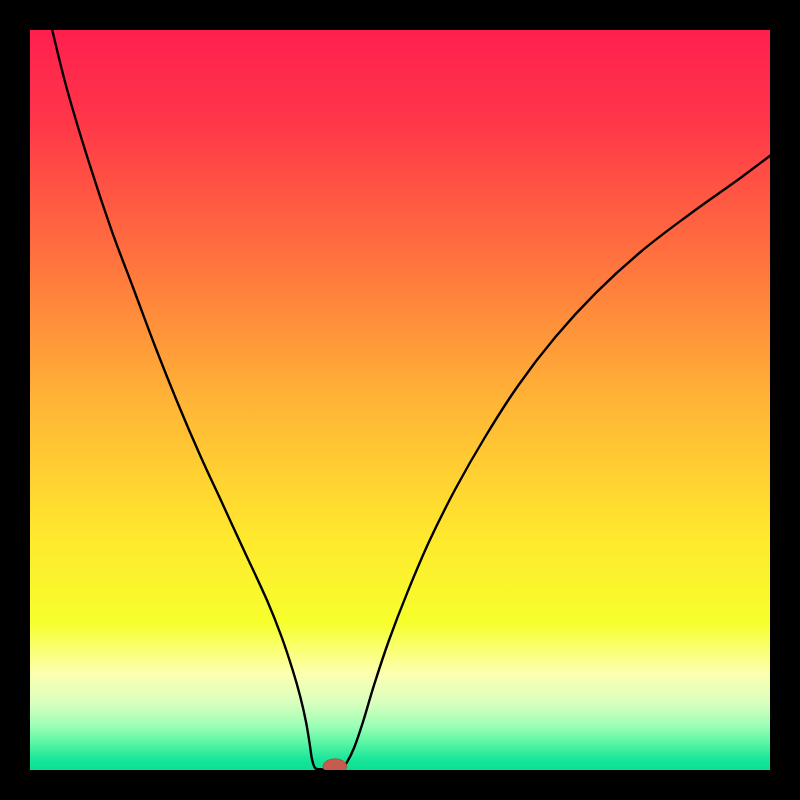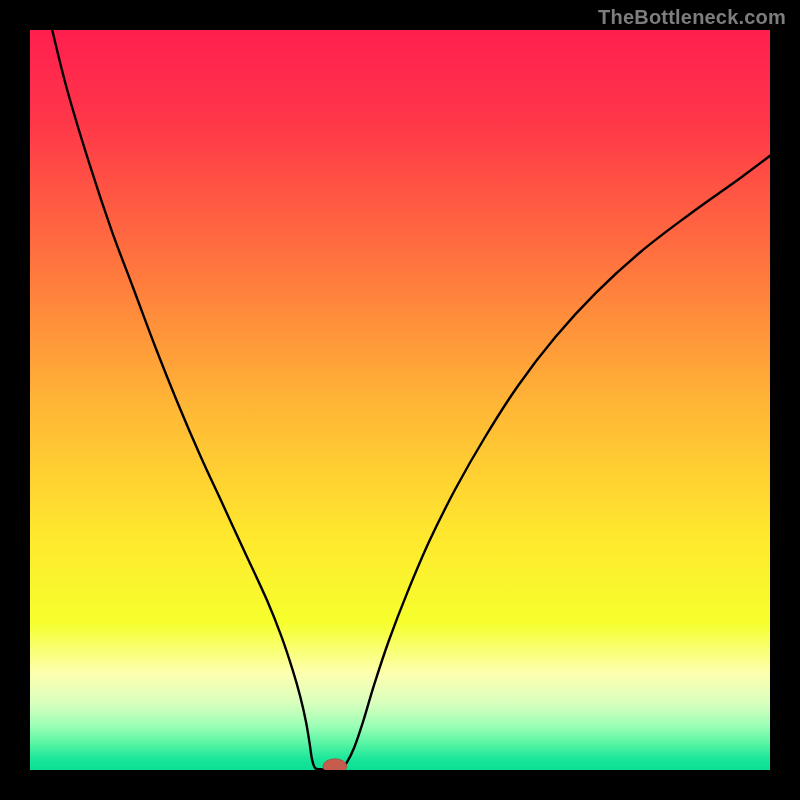--- a/index.html
+++ b/index.html
@@ -33,21 +33,20 @@
     font-size: 20px;
     font-weight: 600;
     letter-spacing: 0.2px;
     user-select: none;
   }
 </style>
 </head>
 <body>
 
 <div class="outer">
-  <div class="watermark">TheBottleneck.com</div>
   <div class="plot-frame">
     <svg id="chart-svg" width="740" height="740" viewBox="0 0 740 740">
       <defs>
         <linearGradient id="bg-grad" x1="0" y1="0" x2="0" y2="1">
             <stop offset="0.000%" stop-color="#ff1f4f"></stop>
             <stop offset="12.000%" stop-color="#ff3649"></stop>
             <stop offset="30.000%" stop-color="#ff6f3f"></stop>
             <stop offset="50.000%" stop-color="#ffb436"></stop>
             <stop offset="68.000%" stop-color="#ffe72e"></stop>
             <stop offset="80.000%" stop-color="#f6ff2c"></stop>

